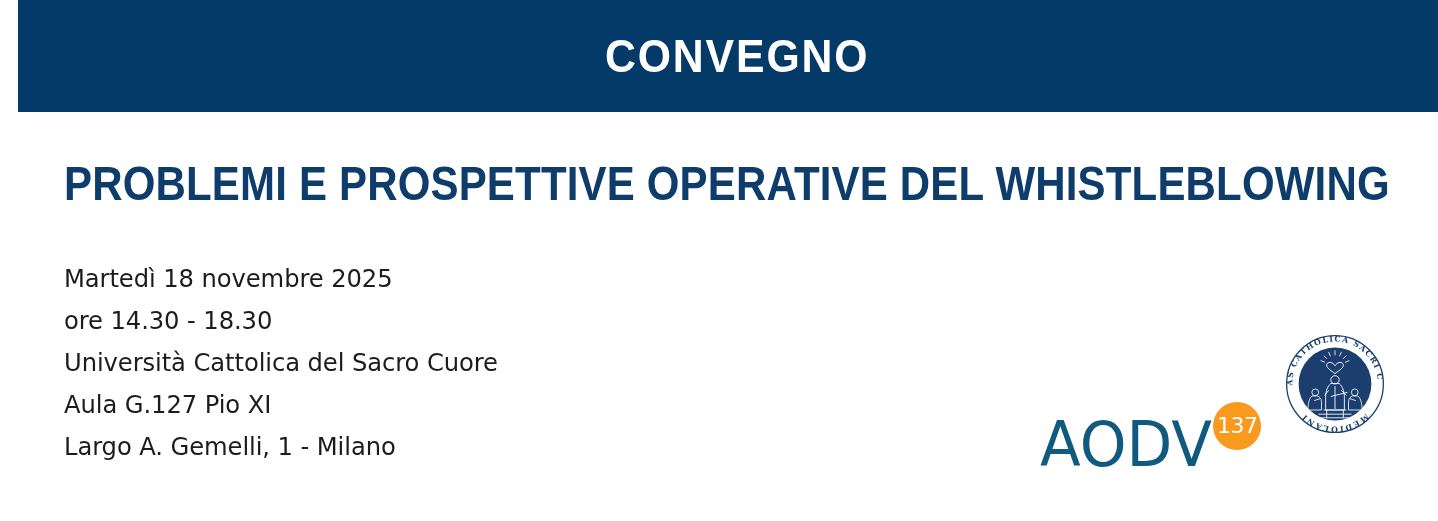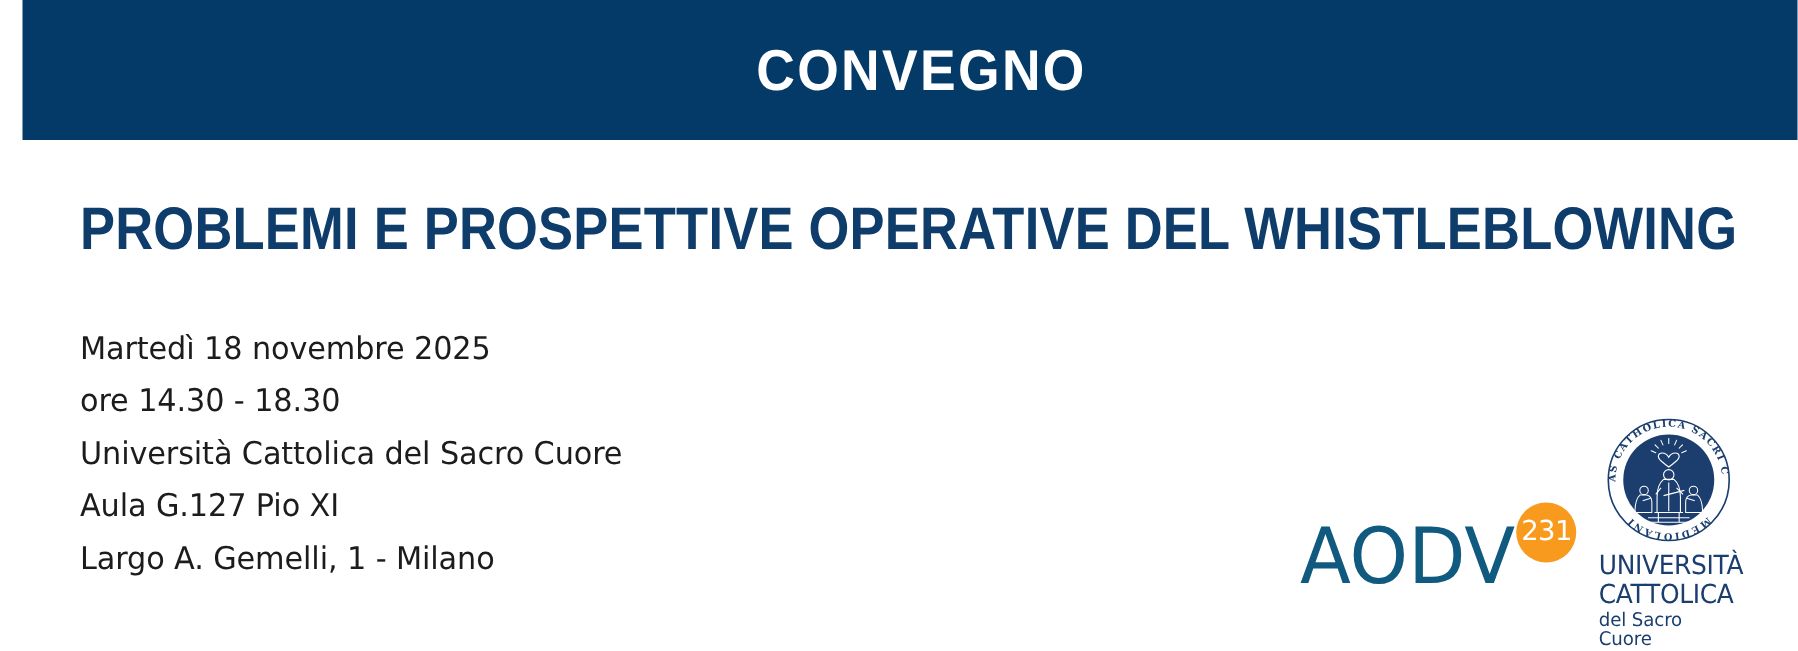--- a/index.html
+++ b/index.html
@@ -180,21 +180,21 @@
     <div class="line">Università Cattolica del Sacro Cuore</div>
     <div class="line">Aula G.127 Pio XI</div>
     <div class="line">Largo A. Gemelli, 1 - Milano</div>
   </div>
 
   <div class="logos">
 
     <div class="aodv">
       <div class="aodv-word">AODV</div>
       <div class="aodv-badge">
-        <span>231</span>
+        <span>137</span>
       </div>
     </div>
 
     <div class="ucsc">
 
       <svg class="ucsc-seal" viewBox="0 0 200 200">
         <defs>
           <path id="ringTop" d="M 100,100 m -82,0 a 82,82 0 1,1 164,0" fill="none"></path>
           <path id="ringBot" d="M 100,100 m 82,0 a 82,82 0 1,1 -164,0" fill="none"></path>
         </defs>
@@ -242,22 +242,17 @@
           <path d="M144,123 C150,128 152,138 152,150 L126,150 L126,134 C126,128 130,124 134,123 Z"></path>
           <path d="M140,132 L128,128"></path>
         </g>
 
         <g fill="none" stroke="#FFFFFF" stroke-width="1.7">
           <path d="M68,158 L132,158"></path>
           <path d="M62,165 L138,165"></path>
         </g>
       </svg>
 
-      <div class="ucsc-name">
-        <span class="ucsc-l1">UNIVERSITÀ</span>
-        <span class="ucsc-l2">CATTOLICA</span>
-        <span class="ucsc-l3">del Sacro Cuore</span>
-      </div>
 
     </div>
   </div>
 
 </div>
 
 </body></html>

